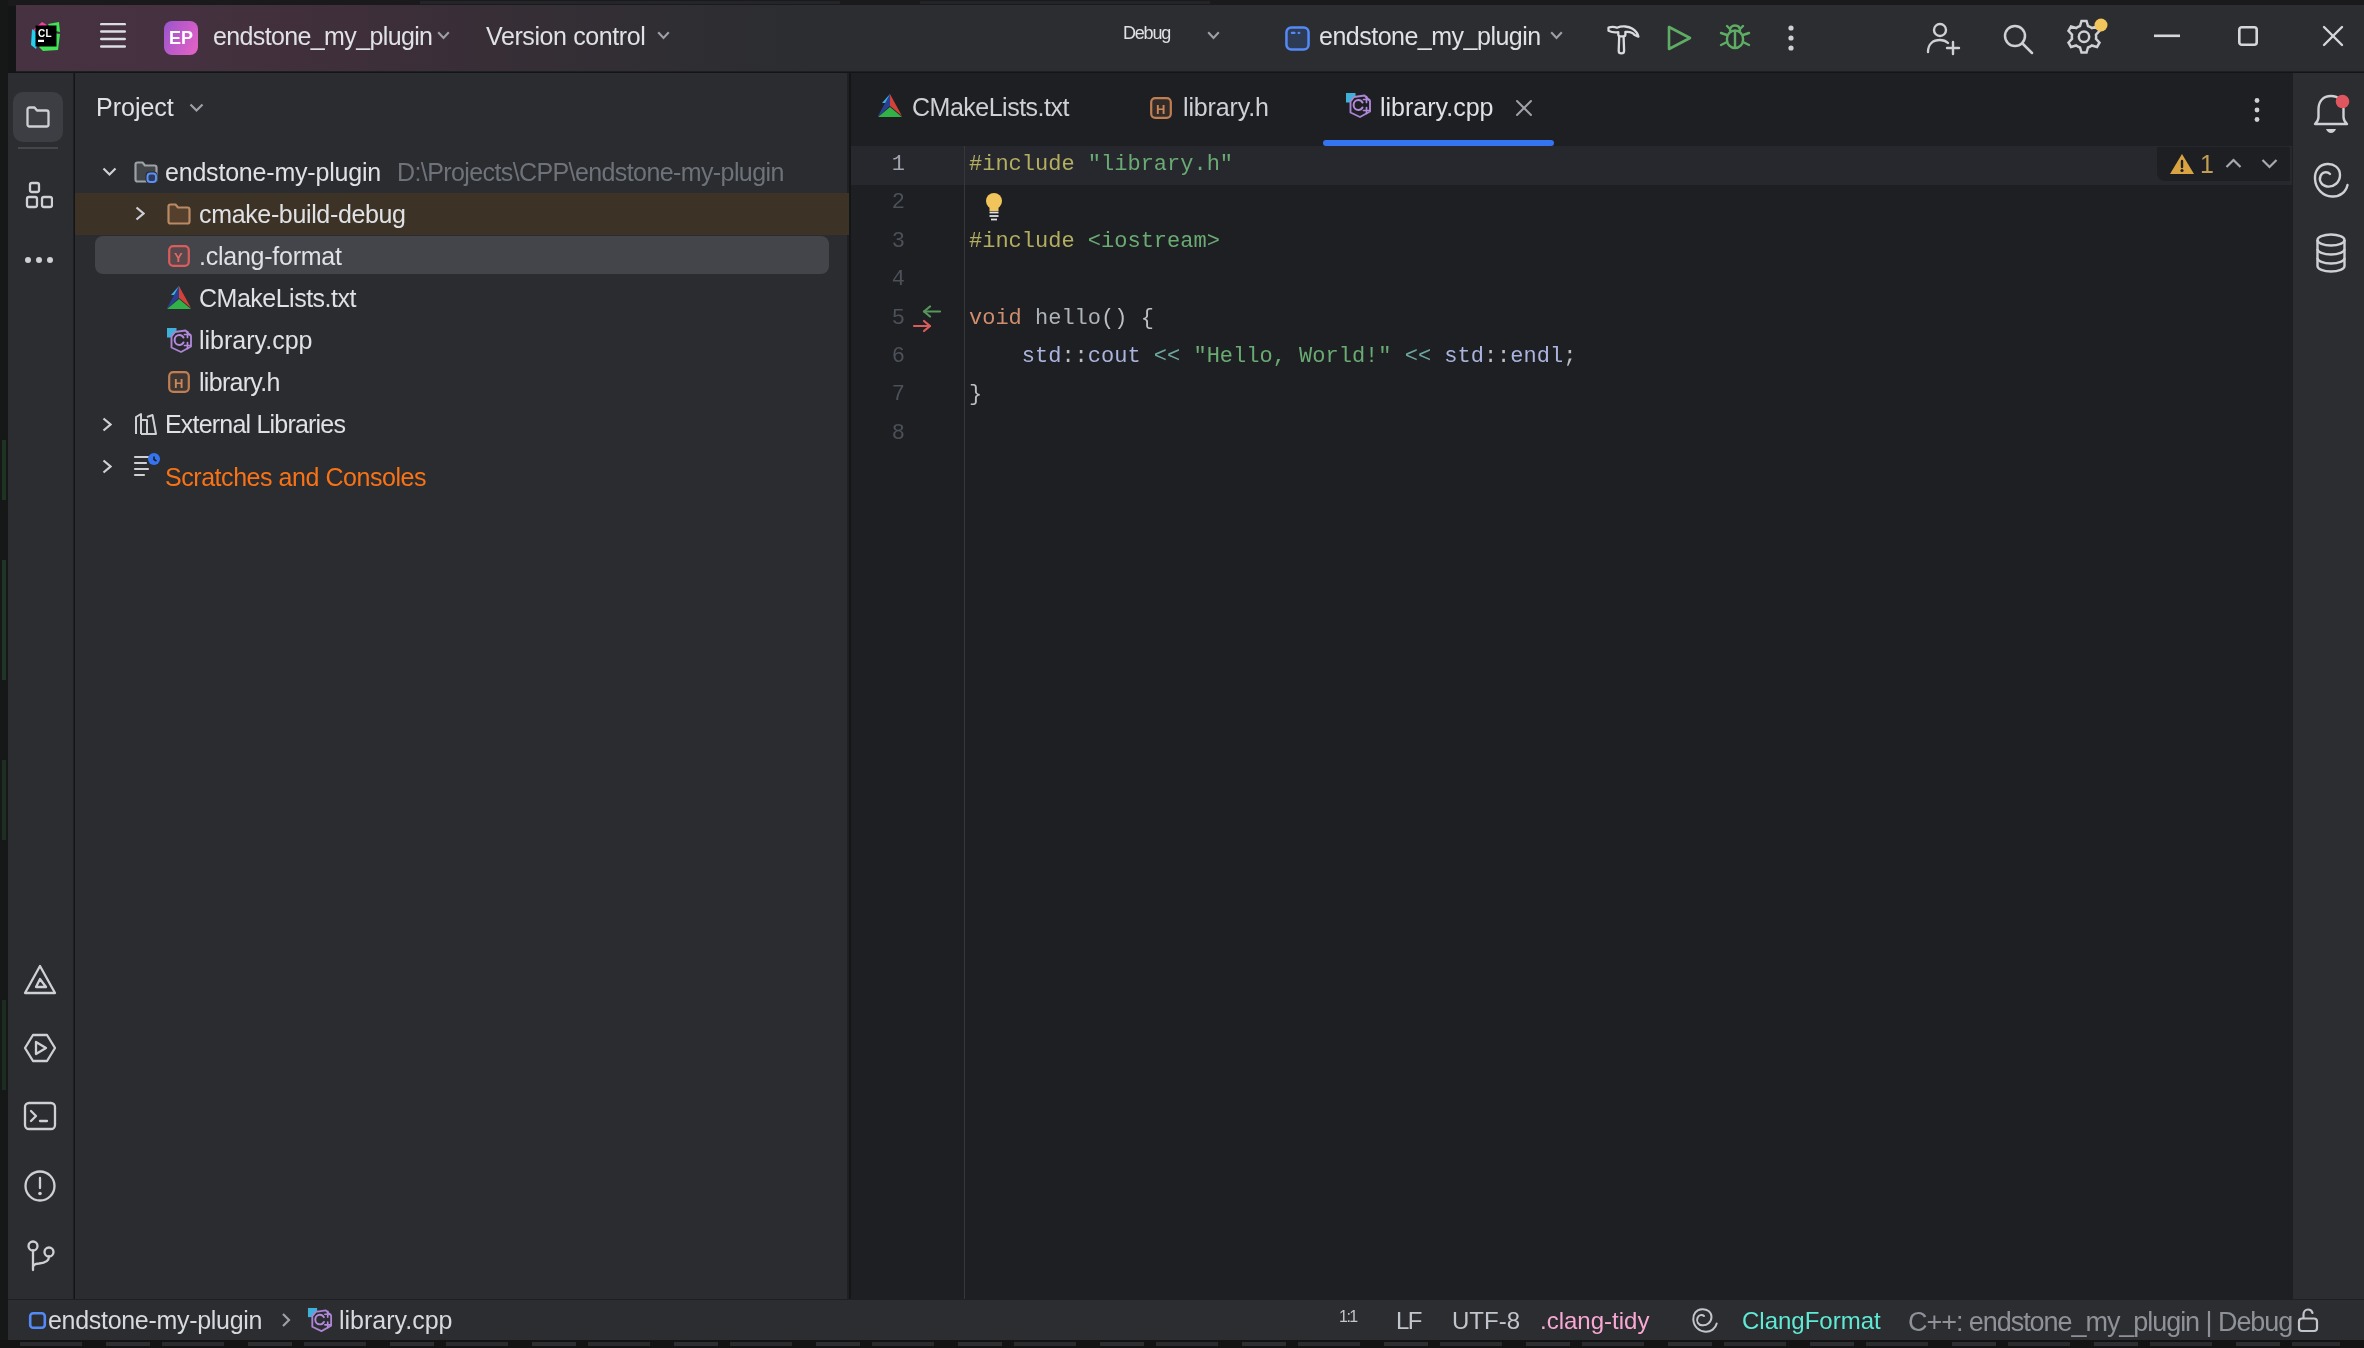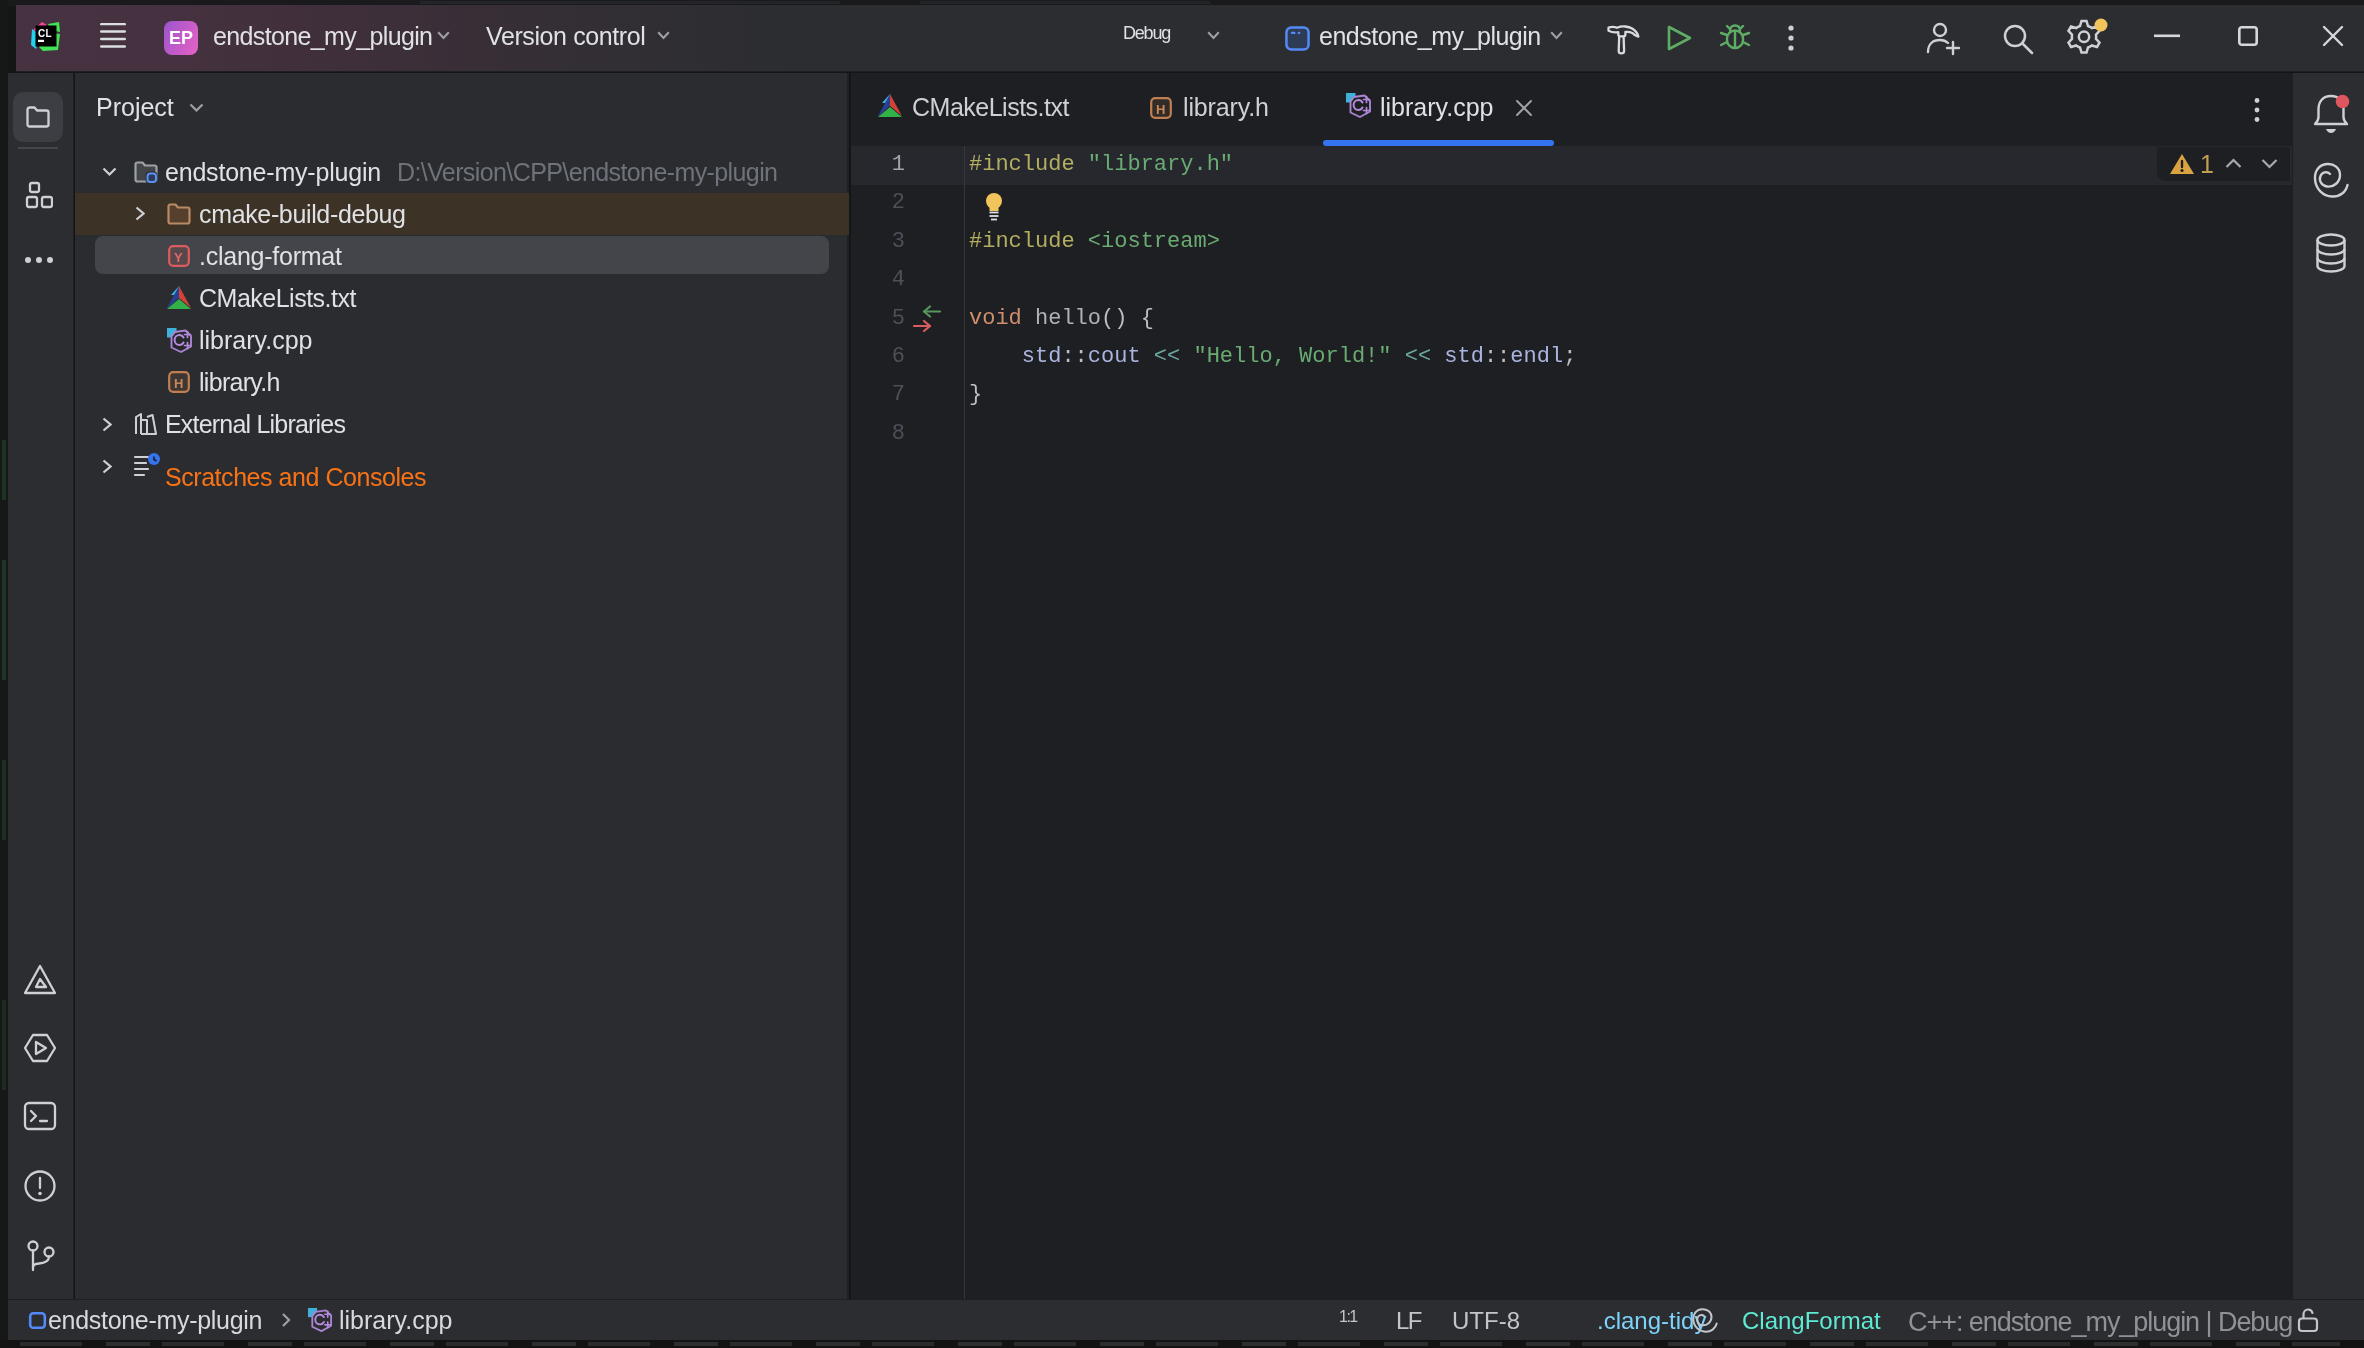--- a/index.html
+++ b/index.html
@@ -218,21 +218,21 @@
 
   <svg class="abs" style="left:27px;top:94px" width="15" height="10" viewBox="0 0 15 10">
       <path d="M1.5 1.5 L7.5 7.5 L13.5 1.5" stroke="#ced0d6" stroke-width="2.2" fill="none"></path>
     </svg>
   <svg class="abs" style="left:58px;top:87px" width="26" height="24" viewBox="0 0 26 24">
     <path d="M2.5 4.5 C2.5 3.4 3.4 2.5 4.5 2.5 L9.5 2.5 L12 5.5 L21.5 5.5 C22.6 5.5 23.5 6.4 23.5 7.5 L23.5 19.5 C23.5 20.6 22.6 21.5 21.5 21.5 L4.5 21.5 C3.4 21.5 2.5 20.6 2.5 19.5 Z" stroke="#9da2a8" stroke-width="2.2" fill="rgba(157,162,168,0.22)" stroke-linejoin="round"></path>
     <rect x="12.5" y="11.5" width="12" height="12" rx="4" fill="#2a2c2f"></rect>
     <rect x="14.5" y="13.5" width="8.5" height="8.5" rx="2.8" fill="#2d3a5e" stroke="#5b90f5" stroke-width="2"></rect>
   </svg>
   <div class="abs txt" style="left:90px;top:87px;font-size:25px;letter-spacing:-0.2px;color:#dfe1e5">endstone-my-plugin</div>
-  <div class="abs txt" style="left:322px;top:87px;font-size:25px;letter-spacing:-0.6px;color:#6e727a">D:\Version\CPP\endstone-my-plugin</div>
+  <div class="abs txt" style="left:322px;top:87px;font-size:25px;letter-spacing:-0.6px;color:#6e727a">D:\Projects\CPP\endstone-my-plugin</div>
 
   <svg class="abs" style="left:60px;top:133px" width="10" height="15" viewBox="0 0 10 15">
       <path d="M1.5 1.5 L8.5 7.5 L1.5 13.5" stroke="#ced0d6" stroke-width="2.2" fill="none"></path>
     </svg>
   <svg class="abs" style="left:91px;top:129px" width="26" height="24" viewBox="0 0 26 24">
     <path d="M2.5 4.5 C2.5 3.4 3.4 2.5 4.5 2.5 L9.5 2.5 L12 5.5 L21.5 5.5 C22.6 5.5 23.5 6.4 23.5 7.5 L23.5 19.5 C23.5 20.6 22.6 21.5 21.5 21.5 L4.5 21.5 C3.4 21.5 2.5 20.6 2.5 19.5 Z" stroke="#ba8a64" stroke-width="2.2" fill="rgba(130,92,60,0.35)" stroke-linejoin="round"></path>
   </svg>
   <div class="abs txt" style="left:124px;top:129px;font-size:25px;letter-spacing:-0.35px;color:#dfe1e5">cmake-build-debug</div>
 
   <svg class="abs" style="left:93px;top:172px" width="22" height="22" viewBox="0 0 22 22">
@@ -434,21 +434,21 @@
         <line x1="18.5" y1="7.5" x2="24.5" y2="7.5"></line>
       <line x1="21.5" y1="15.5" x2="21.5" y2="21.5"></line>
         <line x1="18.5" y1="18.5" x2="24.5" y2="18.5"></line>
     </g>
   </svg>
   <div class="abs txt" style="left:331px;top:8px;font-size:25px;color:#d6d9de">library.cpp</div>
 
   <div class="abs txt" style="left:1331px;top:9px;font-size:16px;letter-spacing:-1.5px;color:#c2c5cb">1:1</div>
   <div class="abs txt" style="left:1388px;top:9px;font-size:24px;letter-spacing:-1.5px;color:#c2c5cb">LF</div>
   <div class="abs txt" style="left:1444px;top:9px;font-size:24px;color:#c2c5cb">UTF-8</div>
-  <div class="abs txt" style="left:1589px;top:9px;font-size:24px;color:#7dd3fc">.clang-tidy</div>
+  <div class="abs txt" style="left:1532px;top:9px;font-size:24px;color:#f9a8d4">.clang-tidy</div>
   <svg class="abs" style="left:1683px;top:7px" width="28" height="28" viewBox="0 0 28 28">
     <g stroke="#c2c5cb" stroke-width="2" fill="none" stroke-linecap="round">
       <path d="M13 9 C11 7 7.5 8 6.5 11 C5 14.5 7.5 18 11 18.3 C16 18.9 20.5 15 20.5 10 C20.5 5 16 1.8 11 2.2 C5.2 2.6 2 7 2.3 12.5 C2.7 19.5 8 24.5 14.5 24.8 C20 25 24.5 21.5 25.7 16.5"></path>
     </g>
   </svg>
   <div class="abs txt" style="left:1734px;top:9px;font-size:24px;color:#5eead4">ClangFormat</div>
   <div class="abs txt" style="left:1900px;top:9px;font-size:27px;letter-spacing:-1.05px;color:#8e9197">C++: endstone_my_plugin | Debug</div>
   <svg class="abs" style="left:2287px;top:7px" width="26" height="27" viewBox="0 0 26 27">
     <g stroke="#c2c5cb" stroke-width="2.2" fill="none">
       <rect x="4" y="11.5" width="18" height="12.5" rx="3"></rect>

